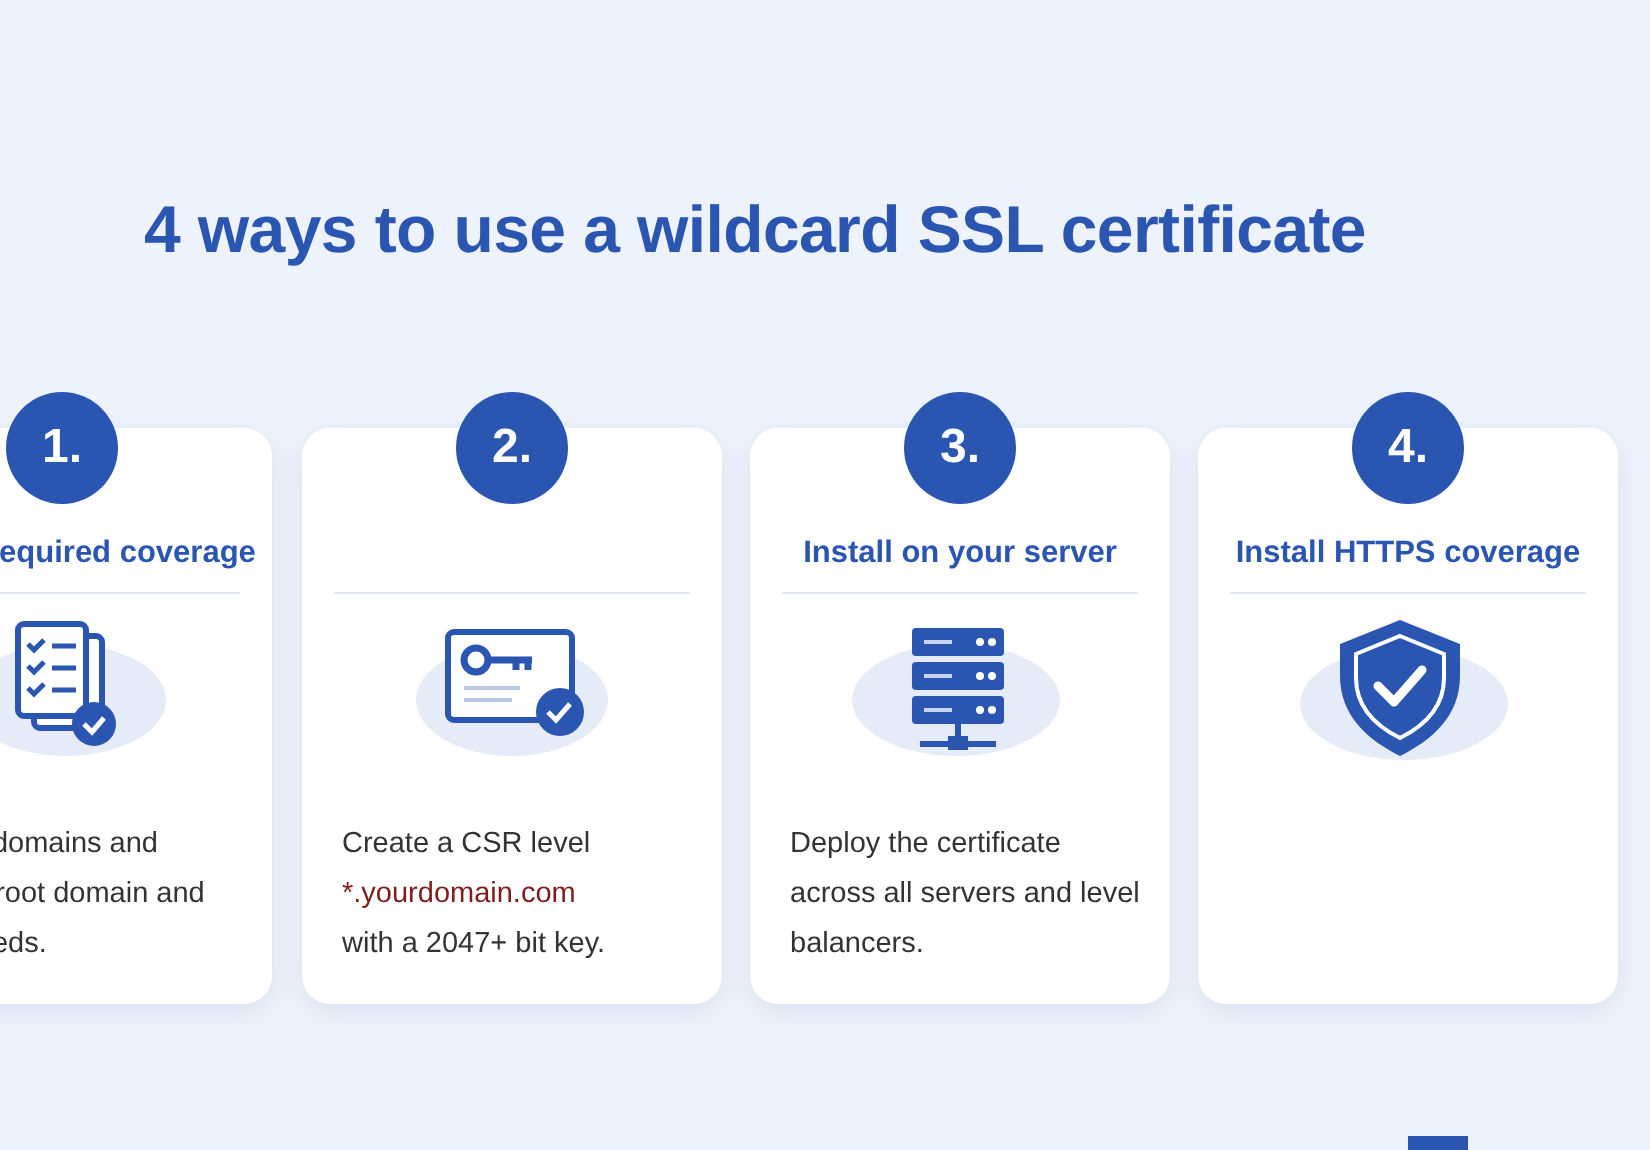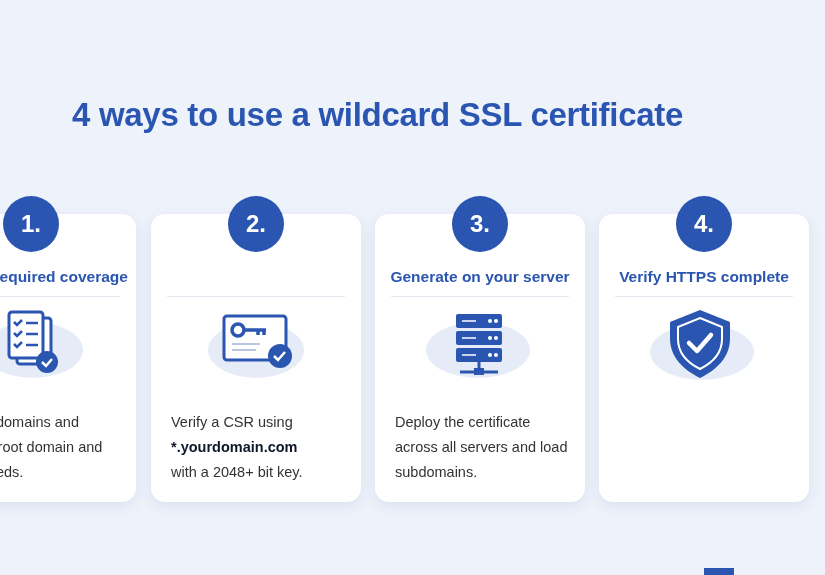--- a/index.html
+++ b/index.html
@@ -4,21 +4,21 @@
 <style>
   html,body{margin:0;padding:0;}
   body{width:825px;height:575px;overflow:hidden;background:#eef2fb;font-family:"Liberation Sans",sans-serif;position:relative;}
   .title{position:absolute;left:0;width:825px;top:96px;text-align:center;color:#2a55b0;font-weight:bold;font-size:33px;letter-spacing:-0.3px;margin-left:-35px;}
   .card{position:absolute;top:214px;width:210px;height:288px;background:#fff;border-radius:14px;box-shadow:0 4px 14px rgba(60,80,140,0.10);}
   .badge{position:absolute;top:-18px;left:50%;transform:translateX(-50%);width:56px;height:56px;border-radius:50%;background:#2a55b0;color:#fff;font-weight:bold;font-size:24px;display:flex;align-items:center;justify-content:center;}
   .ctitle{position:absolute;top:54px;left:0;right:0;text-align:center;color:#2a55b0;font-weight:bold;font-size:15.5px;white-space:nowrap;}
   .divider{position:absolute;top:82px;left:16px;right:16px;height:1px;background:#e3e8f2;}
   .icon{position:absolute;top:92px;left:50%;transform:translateX(-50%);width:120px;height:80px;}
   .desc{position:absolute;top:196px;left:20px;right:10px;color:#333;font-size:14.5px;line-height:25px;}
-  .desc .hl{color:#0f172a;font-weight:bold;display:block;}
+  .desc .hl{color:#7f1d1d;font-weight:normal;display:block;}
   .logo{position:absolute;left:704px;top:568px;width:30px;height:7px;background:#2a55b0;}
 </style>
 </head>
 <body>
 
 <div class="title">4 ways to use a wildcard SSL certificate</div>
 
 <div class="card" style="left:-74px;">
   <div class="badge">1.</div>
   <div class="ctitle">Identify required coverage</div>
@@ -45,51 +45,51 @@
   <svg class="icon" viewBox="0 0 120 80">
     <ellipse cx="60" cy="44" rx="48" ry="28" fill="#e6ecf7"></ellipse>
     <rect x="28" y="10" width="62" height="44" rx="3" fill="#fff" stroke="#2a55b0" stroke-width="3"></rect>
     <circle cx="42" cy="24" r="6" fill="none" stroke="#2a55b0" stroke-width="3.5"></circle>
     <path d="M48 24h22M62 24v5M68 24v5" stroke="#2a55b0" stroke-width="3.5"></path>
     <path d="M36 38h28M36 44h24" stroke="#b8c6e4" stroke-width="2"></path>
     <circle cx="84" cy="50" r="12" fill="#2a55b0"></circle>
     <path d="M78 50l4 4 7-8" stroke="#fff" stroke-width="2.5" fill="none"></path>
   </svg>
   <div class="desc">
-    <div>Verify a CSR using</div>
+    <div>Create a CSR level</div>
     <span class="hl">*.yourdomain.com</span>
-    <div>with a 2048+ bit key.</div>
+    <div>with a 2047+ bit key.</div>
   </div>
 </div>
 
 <div class="card" style="left:375px;">
   <div class="badge">3.</div>
-  <div class="ctitle">Generate on your server</div>
+  <div class="ctitle">Install on your server</div>
   <div class="divider"></div>
   <svg class="icon" viewBox="0 0 120 80">
     <ellipse cx="58" cy="44" rx="52" ry="28" fill="#e6ecf7"></ellipse>
     <rect x="36" y="8" width="46" height="14" rx="2" fill="#2a55b0"></rect>
     <rect x="36" y="25" width="46" height="14" rx="2" fill="#2a55b0"></rect>
     <rect x="36" y="42" width="46" height="14" rx="2" fill="#2a55b0"></rect>
     <path d="M42 15h14M42 32h14M42 49h14" stroke="#c9d5ef" stroke-width="2"></path>
     <circle cx="70" cy="15" r="2" fill="#fff"></circle>
       <circle cx="76" cy="15" r="2" fill="#fff"></circle>
     <circle cx="70" cy="32" r="2" fill="#fff"></circle>
       <circle cx="76" cy="32" r="2" fill="#fff"></circle>
     <circle cx="70" cy="49" r="2" fill="#fff"></circle>
       <circle cx="76" cy="49" r="2" fill="#fff"></circle>
     <path d="M59 56v8M40 66h38" stroke="#2a55b0" stroke-width="3"></path>
     <rect x="54" y="62" width="10" height="7" fill="#2a55b0"></rect>
   </svg>
-  <div class="desc">Deploy the certificate across all servers and load subdomains.</div>
+  <div class="desc">Deploy the certificate across all servers and level balancers.</div>
 </div>
 
 <div class="card" style="left:599px;">
   <div class="badge">4.</div>
-  <div class="ctitle">Verify HTTPS complete</div>
+  <div class="ctitle">Install HTTPS coverage</div>
   <div class="divider"></div>
   <svg class="icon" viewBox="0 0 120 80">
     <ellipse cx="58" cy="46" rx="52" ry="28" fill="#e6ecf7"></ellipse>
     <path d="M56 4l30 12v16c0 20-14 32-30 40C40 64 26 52 26 32V16z" fill="#2a55b0"></path>
     <path d="M56 12l22 9v12c0 15-10 24-22 30C44 57 34 48 34 33V21z" fill="#2a55b0" stroke="#fff" stroke-width="2"></path>
     <path d="M45 37l8 8 14-16" stroke="#fff" stroke-width="4.5" fill="none" stroke-linecap="round" stroke-linejoin="round"></path>
   </svg>
 </div>
 
 <div class="logo"></div>

